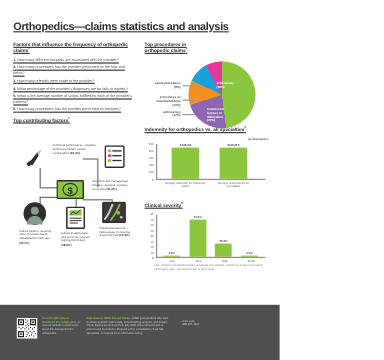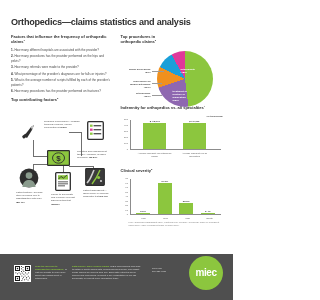--- a/index.html
+++ b/index.html
@@ -6,21 +6,21 @@
   html, body { width: 233px; height: 300px; }
   body {
     font-family: "Liberation Sans", sans-serif;
     background: #ffffff;
     color: #3b3b3b;
     font-size: 3.1px;
     line-height: 1.28;
     overflow: hidden;
     position: relative;
   }
-  .page { width: 233px; height: 300px; position: relative; background:#fff; }
+  .page { width: 233px; height: 300px; position: relative; background:#fff;text-decoration:underline; }
 
   
   .title-bar { padding: 17px 11px 0 11px; }
   .title {
     font-size: 9.1px;
     font-weight: bold;
     letter-spacing: -0.25px;
     color: #2e2e2e;
   }
 
@@ -435,18 +435,15 @@
     <div class="f-txt" style="left:72px; top:11px; width:70px;">
       <span class="f-green">Data Source: MIEC Closed Claims.</span>
       <span>MIEC policyholders who wish to obtain in-depth claims data, benchmarking analysis, and insight. These figures are derived from July 2021 data extracted and is policies and procedures. Request a free consultation of our risk specialists, or request more information today.</span>
     </div>
 
     <div class="f-txt" style="left:152px; top:13px; width:36px;">
       <span>miec.com</span><br>
       <span>800.227.4527</span>
     </div>
 
-    <div class="miec">
-      <span>miec</span>
-    </div>
   </div>
 
 </div>
 
 </body></html>

